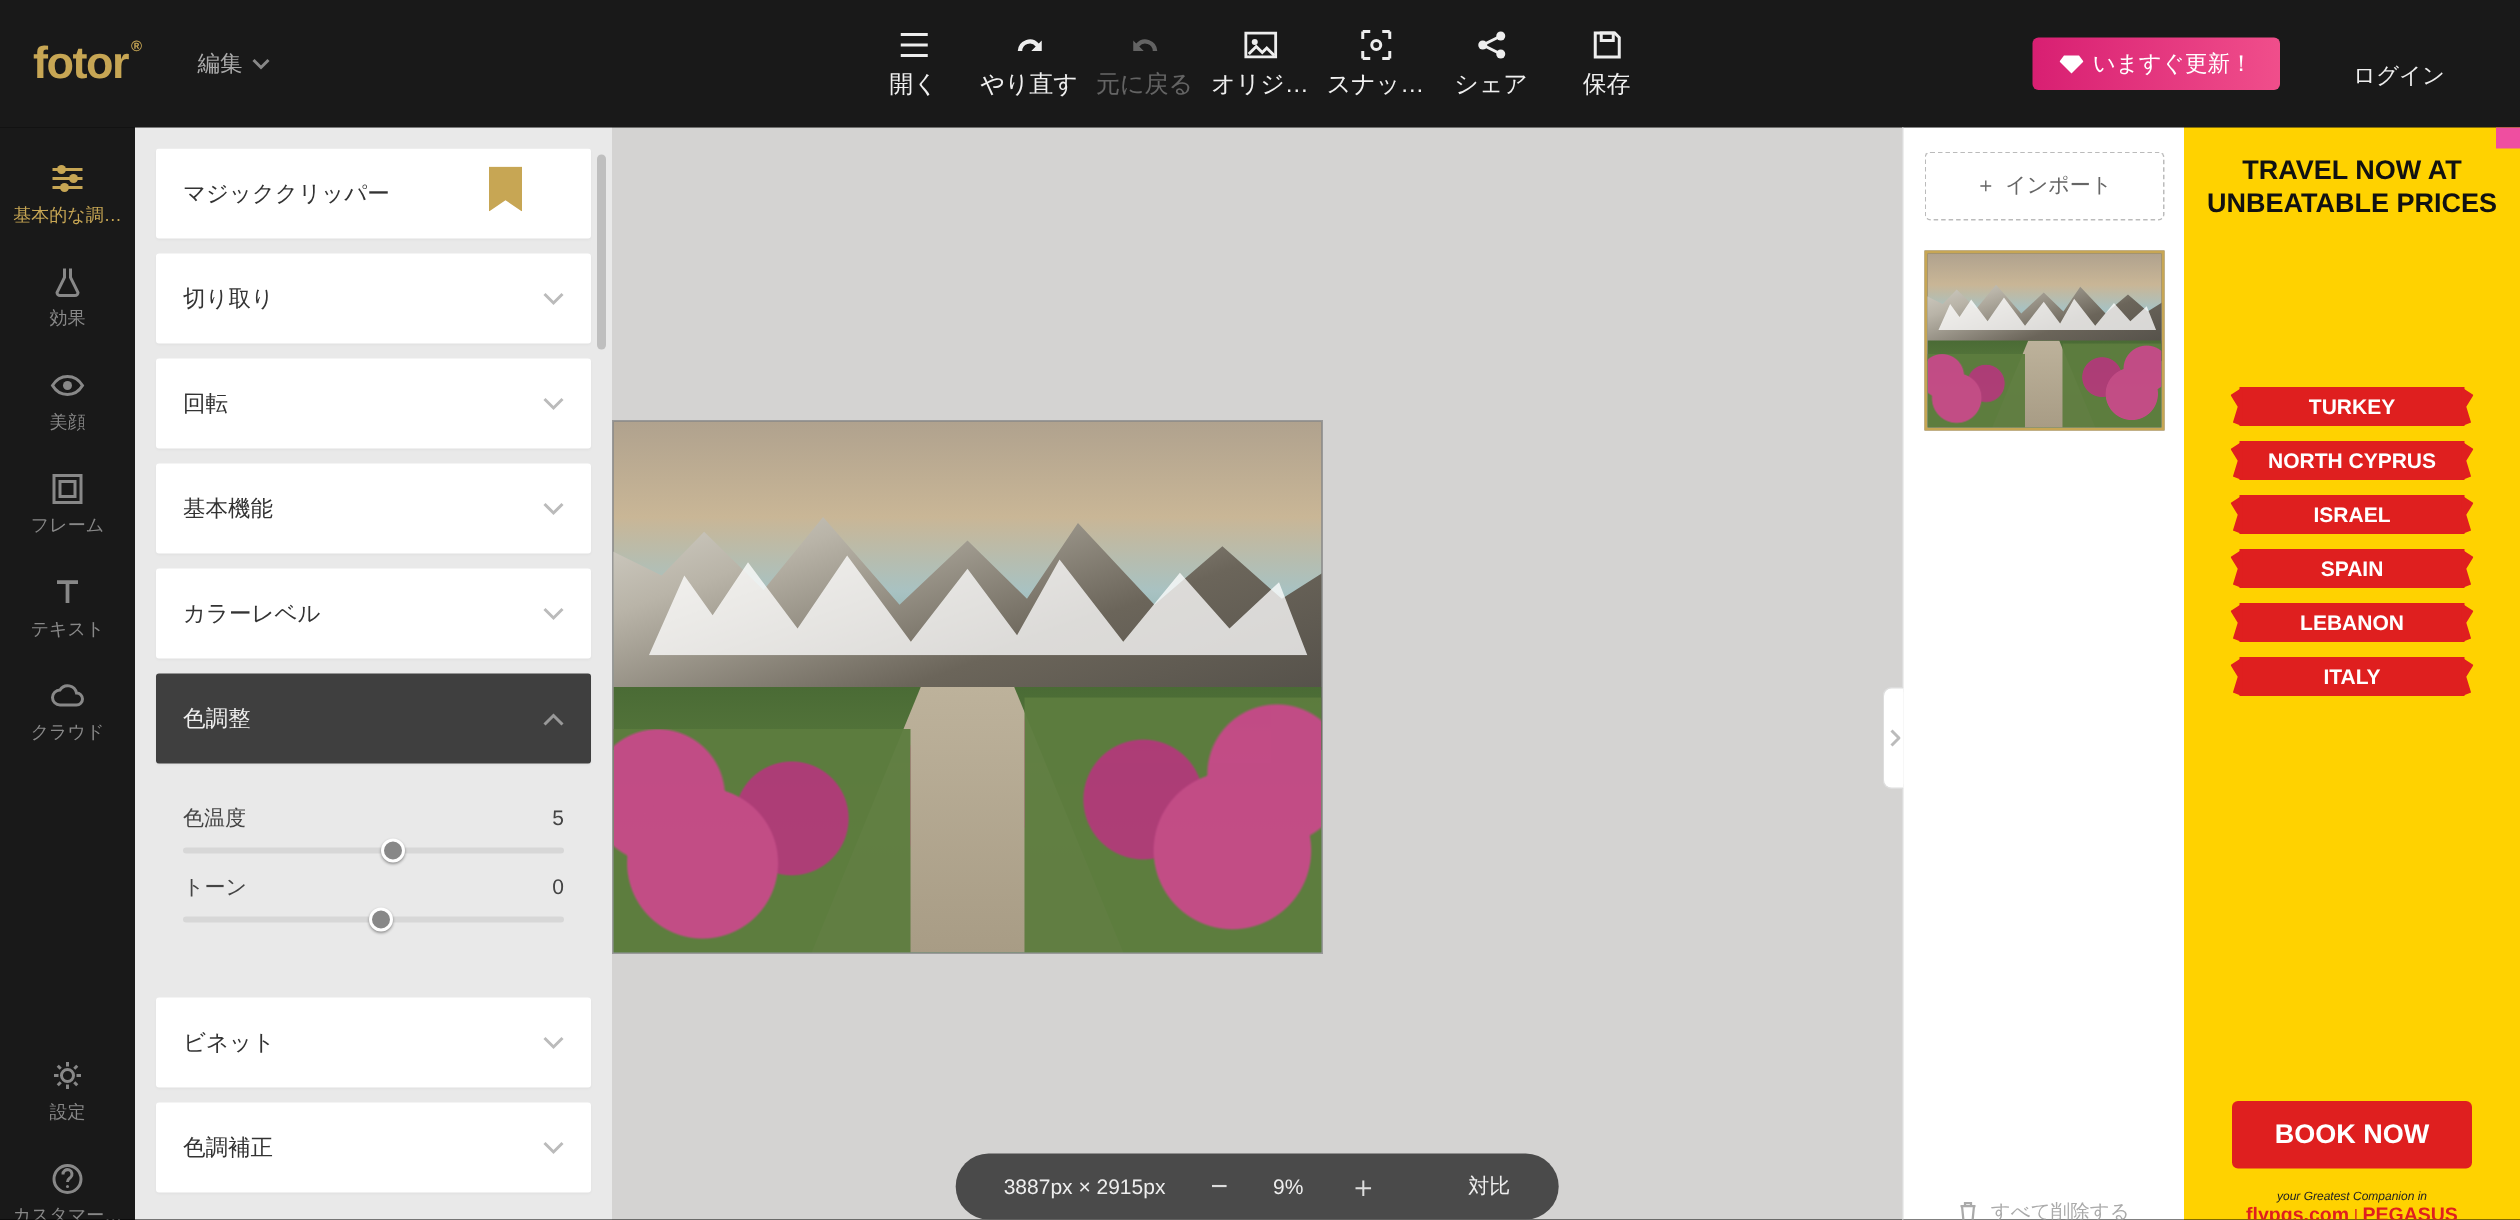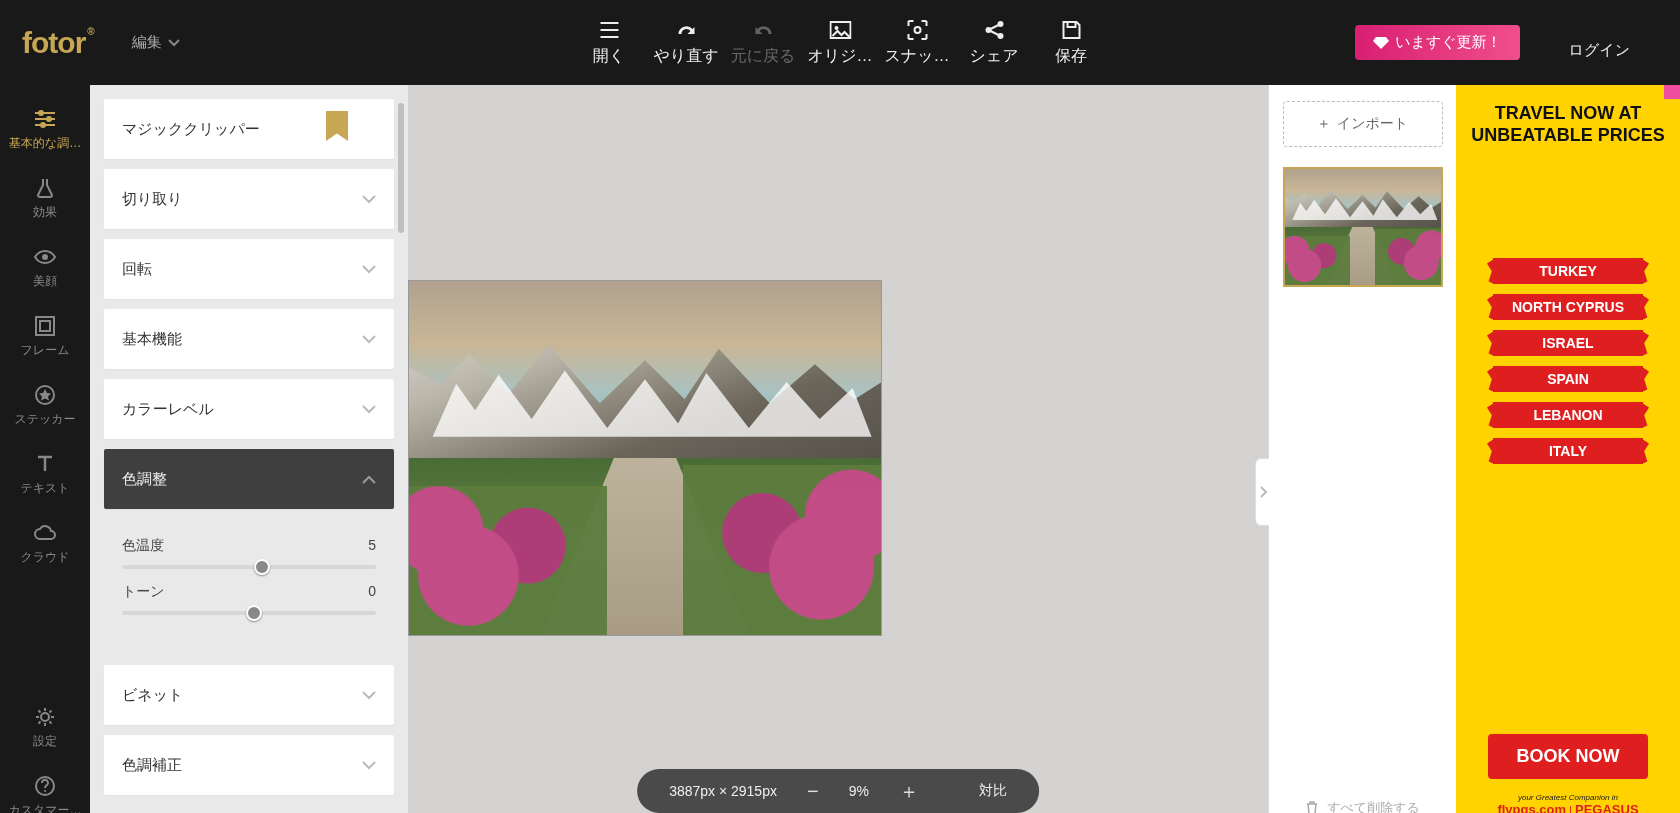--- a/index.html
+++ b/index.html
@@ -199,29 +199,20 @@
       <span class="ric">
           <svg width="22" height="22">
             <rect x="2" y="2" width="18" height="18" stroke="#888" stroke-width="2" fill="none"></rect>
             <rect x="6" y="6" width="10" height="10" stroke="#888" stroke-width="2" fill="none"></rect>
           </svg>
         </span>
       <span>フレーム</span>
     </div>
     <div class="ritem">
       <span class="ric">
-          <svg width="22" height="22">
-            <circle cx="11" cy="11" r="9" stroke="#888" stroke-width="2" fill="none"></circle>
-            <path d="M11 5l2 4 4 .5-3 3 1 4-4-2-4 2 1-4-3-3 4-.5z" fill="#888"></path>
-          </svg>
-        </span>
-      <span>ステッカー</span>
-    </div>
-    <div class="ritem">
-      <span class="ric">
           <svg width="20" height="20">
             <path d="M3 3h14M10 3v14" stroke="#888" stroke-width="2.5"></path>
           </svg>
         </span>
       <span>テキスト</span>
     </div>
     <div class="ritem">
       <span class="ric">
           <svg width="24" height="18">
             <path d="M7 15a5 5 0 010-10 6 6 0 0111 2 4 4 0 010 8z" stroke="#888" stroke-width="2" fill="none"></path>

